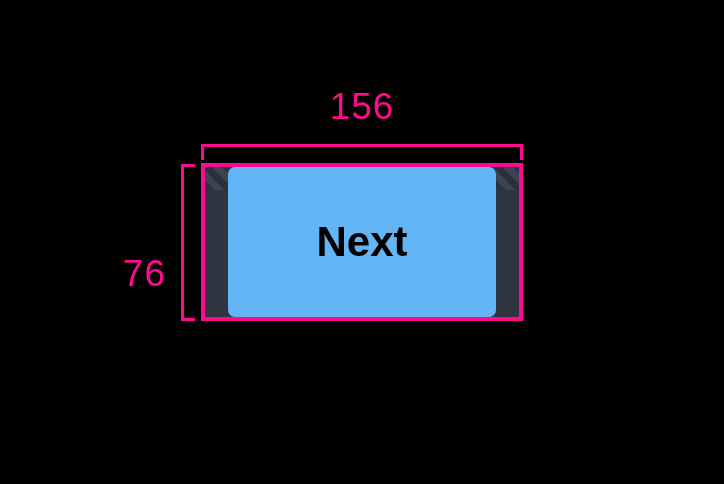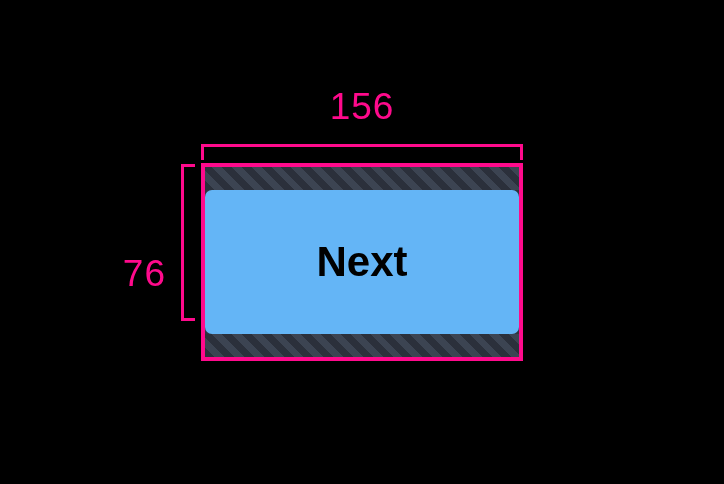--- a/index.html
+++ b/index.html
@@ -77,26 +77,26 @@
     border-top: 3px solid #ff0a8c;
     border-bottom: 3px solid #ff0a8c;
   }
 
   
   #measured-box {
     position: absolute;
     left: 201px;
     top: 163px;
     width: 322px;
-    height: 198px;
+    height: 158px;
     box-sizing: border-box;
     border: 4px solid #ff0a8c;
     background: #2e3440;
     display: flex;
-    flex-direction: column;
+    flex-direction: row;
     justify-content: space-between;
   }
 
   
   .hatch {
     height: 23px;
     flex: 0 0 23px;
     background-color: #2b303b;
     background-image: repeating-linear-gradient(
       45deg,

